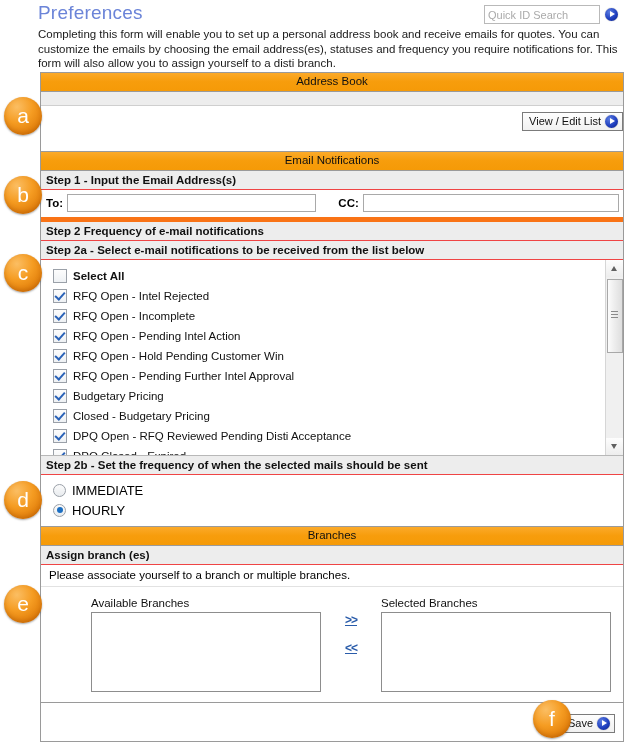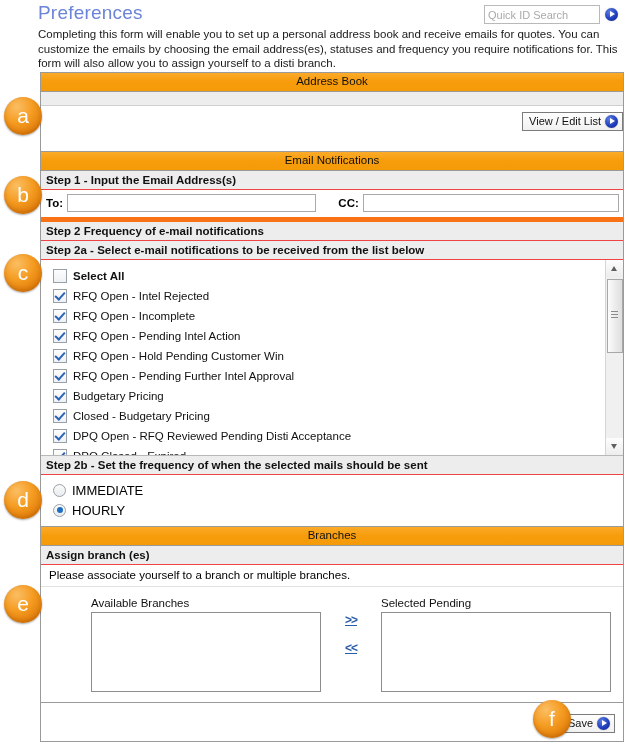--- a/index.html
+++ b/index.html
@@ -473,21 +473,21 @@
       <div class="branch-label">Available Branches</div>
       <div class="branch-box"></div>
     </div>
 
     <div id="move-links">
       <span class="move-link">&gt;&gt;</span>
       <span class="move-link">&lt;&lt;</span>
     </div>
 
     <div class="branch-col" id="sel-col">
-      <div class="branch-label">Selected Pending</div>
+      <div class="branch-label">Selected Branches</div>
       <div class="branch-box"></div>
     </div>
   </div>
 
   <div id="footer-row">
     <span class="push-btn" id="save-button">
       <span>Save</span>
       <span class="go-icon"></span>
     </span>
   </div>

